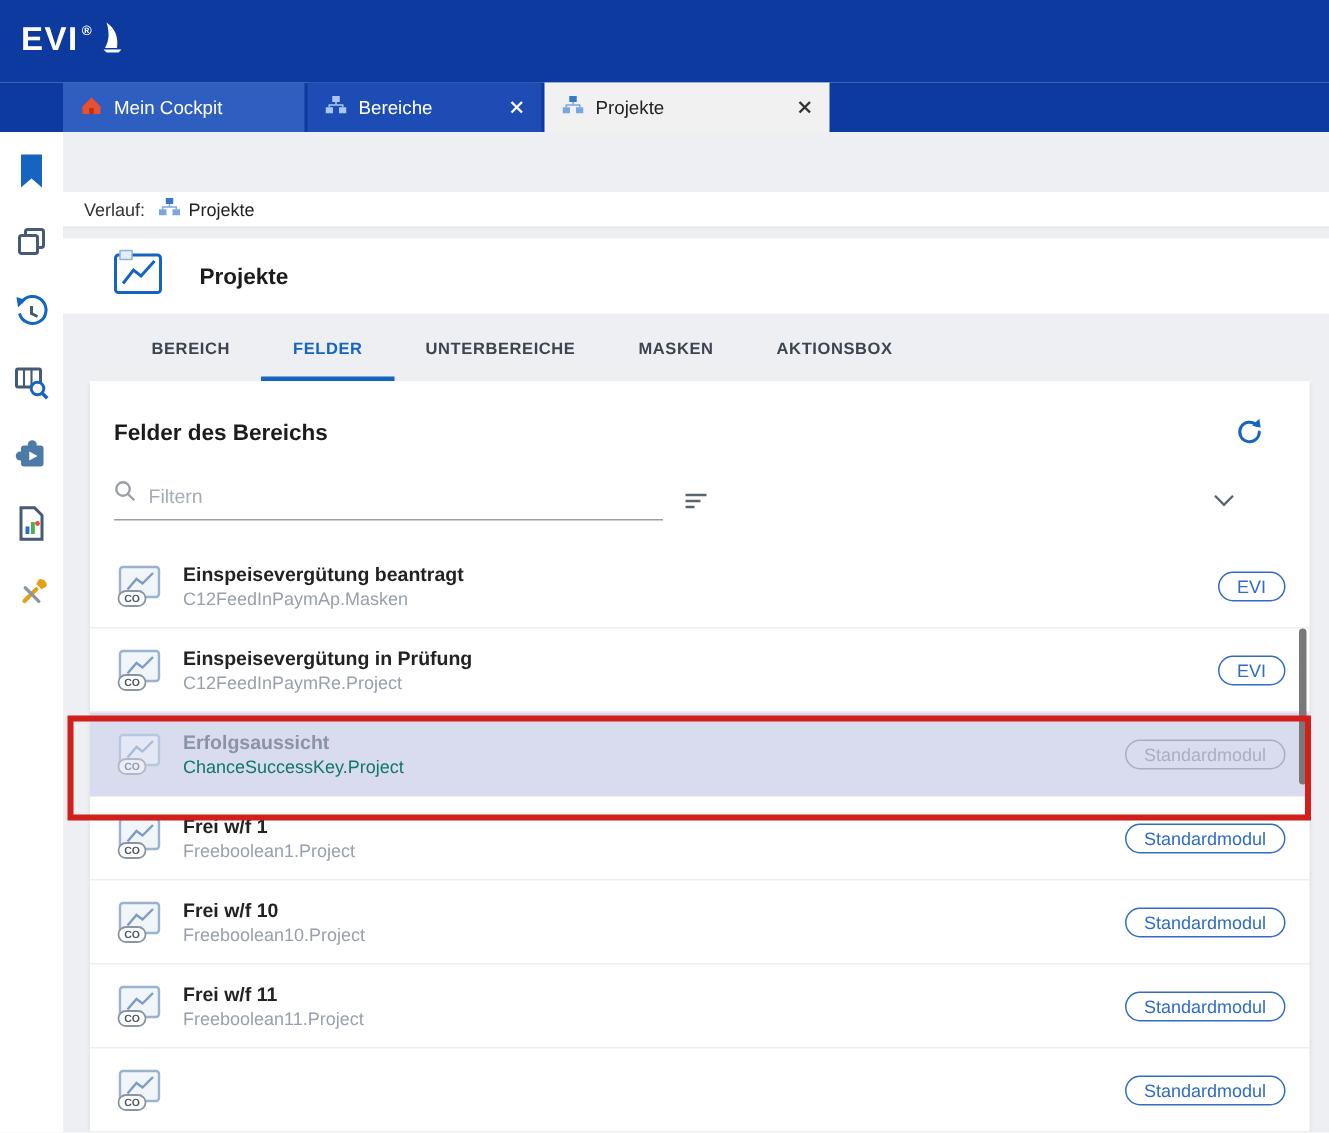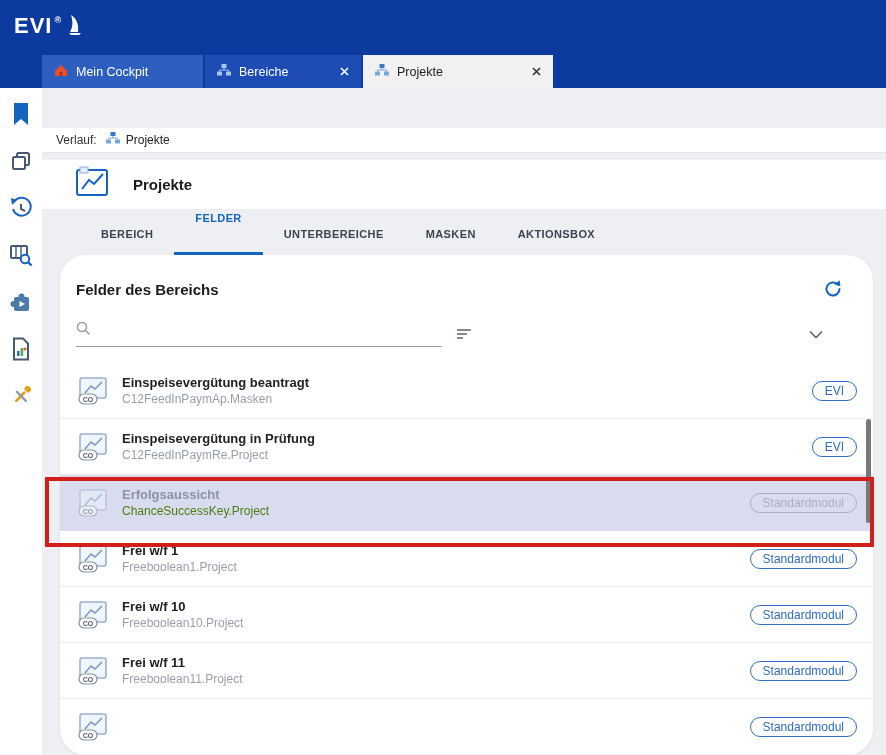--- a/index.html
+++ b/index.html
@@ -26,45 +26,45 @@
   .content { flex:1; display:flex; flex-direction:column; overflow:hidden; }
 
   .history-bar { height:33px; background:#fff; display:flex; align-items:center; gap:9px; padding-left:14px; font-size:12px; color:#333; border-bottom:1px solid #e6e6e6;margin-top:40px; }
   .history-item { display:flex; align-items:center; gap:6px; color:#222; cursor:pointer; }
 
   .title-card { height:68px; background:#fff; margin-top:7px; display:flex; align-items:center; padding-left:33px; gap:22px; }
   .page-title { font-size:15px; font-weight:bold; color:#1c1c1c; }
 
   .section-tabs { display:flex; align-items:flex-end; padding-left:38px; height:62px; }
   .stab { padding:0 21px 15px; font-size:11px; letter-spacing:.4px; color:#3c4450; cursor:pointer; font-weight:600; text-transform:uppercase; }
-  .stab-active { color:#1565c0; border-bottom:3px solid #1565c0; padding-bottom:28px; }
-
-  
-  .panel { background:#fff; margin:0 13px 0 18px; flex:1; position:relative; box-shadow:0 1px 3px rgba(0,0,0,.08);border-radius:26px; }
+  .stab-active { color:#1565c0; border-bottom:3px solid #1565c0; padding-bottom:12px; }
+
+  
+  .panel { background:#fff; margin:0 13px 0 18px; flex:1; position:relative; box-shadow:0 1px 3px rgba(0,0,0,.08); }
   .panel-head { display:flex; align-items:center; justify-content:space-between; padding:24px 30px 0 16px; }
   .panel-title { font-size:15px; font-weight:bold; color:#1c1c1c; }
   .refresh-btn { cursor:pointer; display:flex; }
 
   .filter-row { display:flex; align-items:center; margin:22px 16px 0 16px; }
   .filter-box { display:flex; align-items:center; width:366px; border-bottom:1px solid #9aa0a6; padding-bottom:6px; gap:8px; }
   .filter-box input { border:none; outline:none; font-size:13px; color:#333; flex:1; background:transparent; font-family:"Liberation Sans", sans-serif; }
   .filter-box input::placeholder { color:#a7adb5; }
   .sort-btn { margin-left:14px; cursor:pointer; display:flex; }
   .chevron-btn { margin-left:auto; margin-right:34px; cursor:pointer; display:flex; }
 
   .list { margin-top:16px; }
   .row { display:flex; align-items:center; height:56px; padding:0 16px; border-bottom:1px solid #efefef; cursor:pointer; }
   .row-icon { margin-right:12px; flex:0 0 auto; display:flex; }
   .row-title { font-size:13px; font-weight:600; color:#222; }
   .row-sub { font-size:12px; color:#97a0ac; margin-top:2px; }
   .badge { margin-left:auto; border:1px solid #2f6cc2; color:#2f6cc2; font-size:12px; padding:2px 12px; border-radius:11px; background:#fff; white-space:nowrap; }
 
   .row-selected { background:#d8dcee; border-color:transparent; }
   .row-selected .row-title { color:#8b93a6; }
-  .row-selected .row-sub { color:#4d7c0f; }
+  .row-selected .row-sub { color:#0f766e; }
   .row-selected .badge { border-color:#a8b0c0; color:#a8b0c0; background:transparent; }
   .row-selected .row-icon { opacity:.5; }
 
   
   .annotation { position:absolute; left:45px; top:477px; width:829px; height:70px; border:4px solid #d21f1b; z-index:20; pointer-events:none; }
   .list-scrollbar { position:absolute; left:866px; top:419px; width:5px; height:104px; background:#787878; border-radius:3px; z-index:15; cursor:pointer; }
 </style>
 </head>
 <body>
 
@@ -231,20 +231,21 @@
       </div>
 
       <div class="filter-row">
         <div class="filter-box">
           <span>
             <svg width="15" height="15" viewBox="0 0 15 15">
                 <circle cx="6" cy="6" r="4.5" fill="none" stroke="#9aa0a6" stroke-width="1.6"></circle>
                 <path d="M9.5 9.5 L13.5 13.5" stroke="#9aa0a6" stroke-width="1.6"></path>
               </svg>
           </span>
+          <input type="text" placeholder="Filtern" style="">
         </div>
         <span class="sort-btn">
           <svg width="18" height="14" viewBox="0 0 18 14">
               <path d="M1 3 h14 M1 7 h10 M1 11 h6" stroke="#5b6470" stroke-width="1.6"></path>
             </svg>
         </span>
         <span class="chevron-btn">
           <svg width="14" height="9" viewBox="0 0 14 9">
               <path d="M1 1.5 L7 7.5 L13 1.5" fill="none" stroke="#5b6470" stroke-width="1.6"></path>
             </svg>

